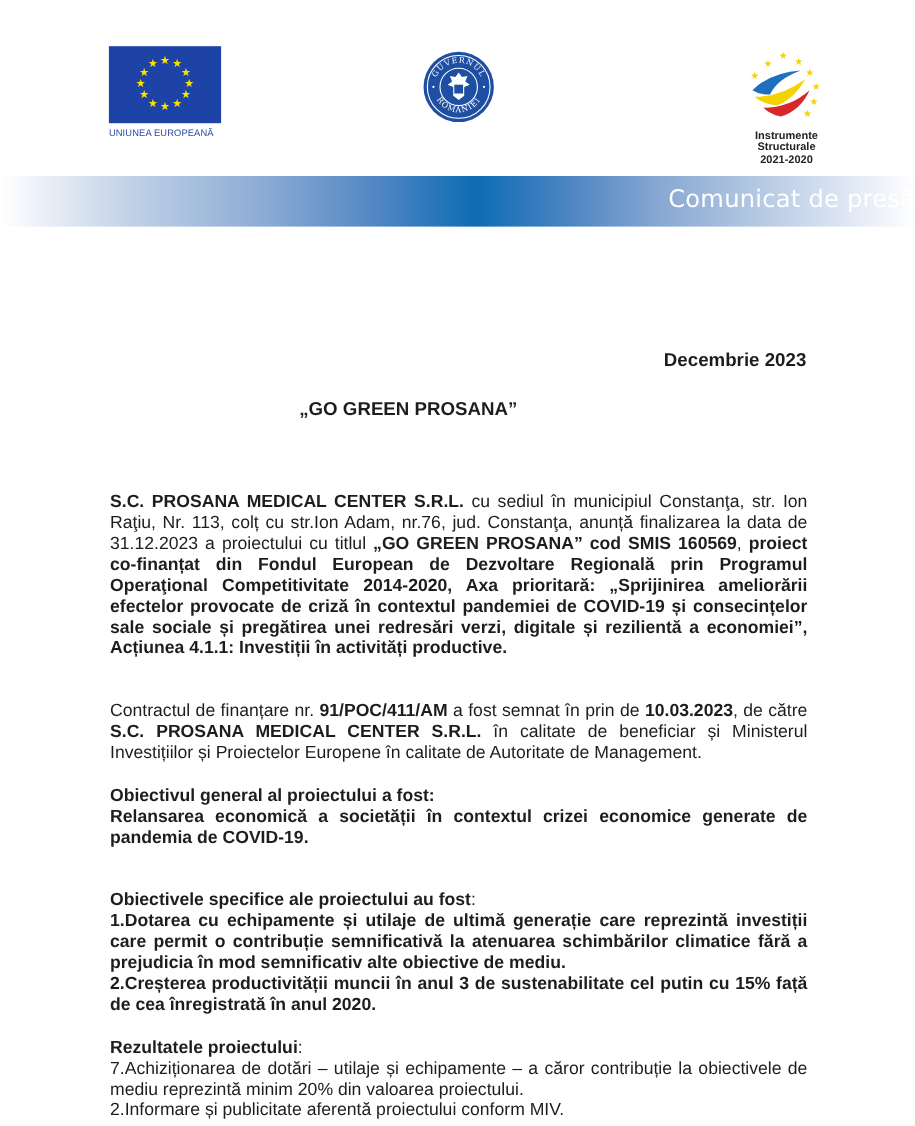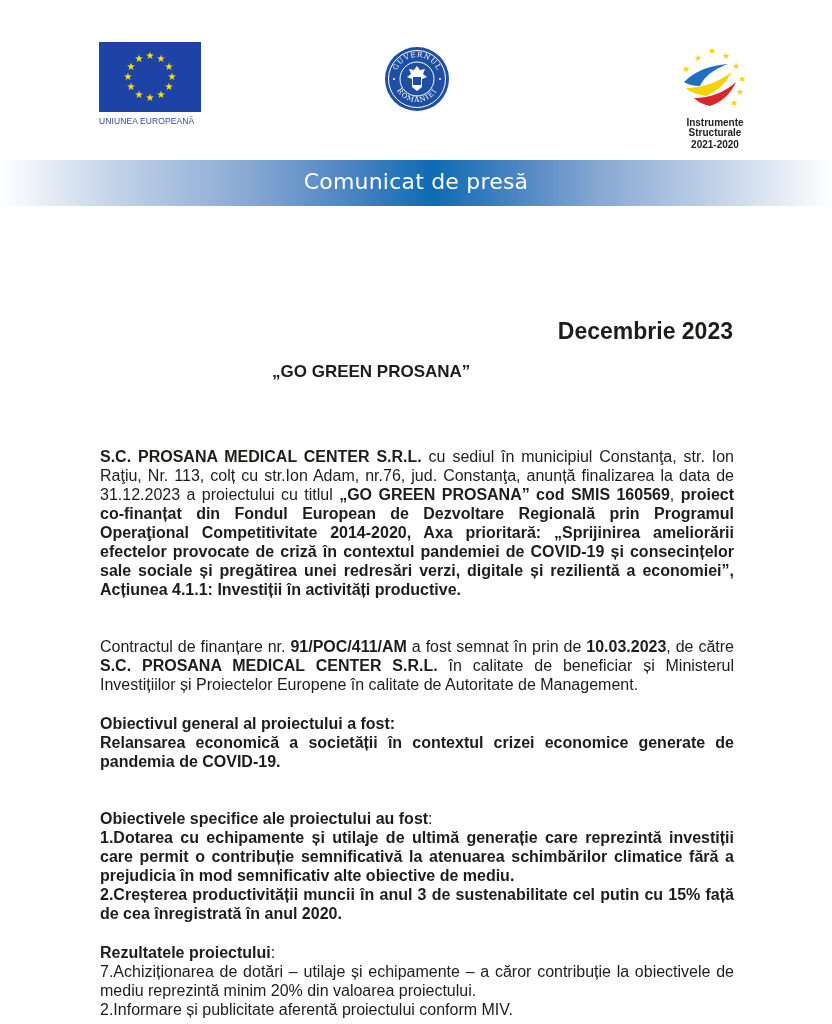--- a/index.html
+++ b/index.html
@@ -10,23 +10,23 @@
     .eu-flag { width: 102px; height: 70px; background: #1d43a6; position: relative; }
     .eu-star { position: absolute; color: #ffe100; font-size: 10px; line-height: 10px; width: 10px; text-align: center; }
     .eu-label { font-size: 8.5px; color: #2a4aa8; margin-top: 4px; letter-spacing: 0.1px; white-space: nowrap; }
 
     .gov-logo { position: absolute; left: 384px; top: 46px; width: 66px; height: 66px; }
     .is-logo { position: absolute; left: 660px; top: 42px; width: 110px; text-align: center; }
     .is-label { font-size: 10px; font-weight: bold; color: #222; line-height: 10px; margin-top: 2px; text-align: center; }
 
     .banner { position: absolute; left: 0; top: 160px; width: 832px; height: 46px;
       background: linear-gradient(to right, #ffffff 0%, #c2d2e8 14%, #87a8d2 30%, #4c84c2 42%, #0e6bb4 52%, #4c84c2 62%, #87a8d2 72%, #c2d2e8 86%, #ffffff 100%); }
-    .banner-title { position: absolute; left: 0; right: 0; top: 9px; text-align: center; color: #ffffff; font-size: 22px; font-family: "DejaVu Sans", sans-serif; letter-spacing: 0.2px; }
+    .banner-title { position: absolute; left: 0; right: 0; top: 9px; text-align: right; color: #ffffff; font-size: 22px; font-family: "DejaVu Sans", sans-serif; letter-spacing: 0.2px; }
 
-    .date { position: absolute; right: 99px; top: 318px; font-weight: bold; font-size: 23px; }
+    .date { position: absolute; right: 99px; top: 318px; font-weight: bold; font-size: 17px; }
     .doc-title { position: absolute; left: 272px; top: 362px; font-weight: bold; font-size: 17px; text-align: center; }
 
     .content { position: absolute; left: 100px; top: 447px; width: 634px; font-size: 16px; line-height: 19px; }
     .content p { margin: 0; text-align: justify; }
     .content b { font-weight: bold; }
     .p1 { }
     .p2 { margin-top: 38px !important; }
     .p3 { margin-top: 20px !important; }
     .p4 { margin-top: 38px !important; }
     .p5 { margin-top: 20px !important; }

